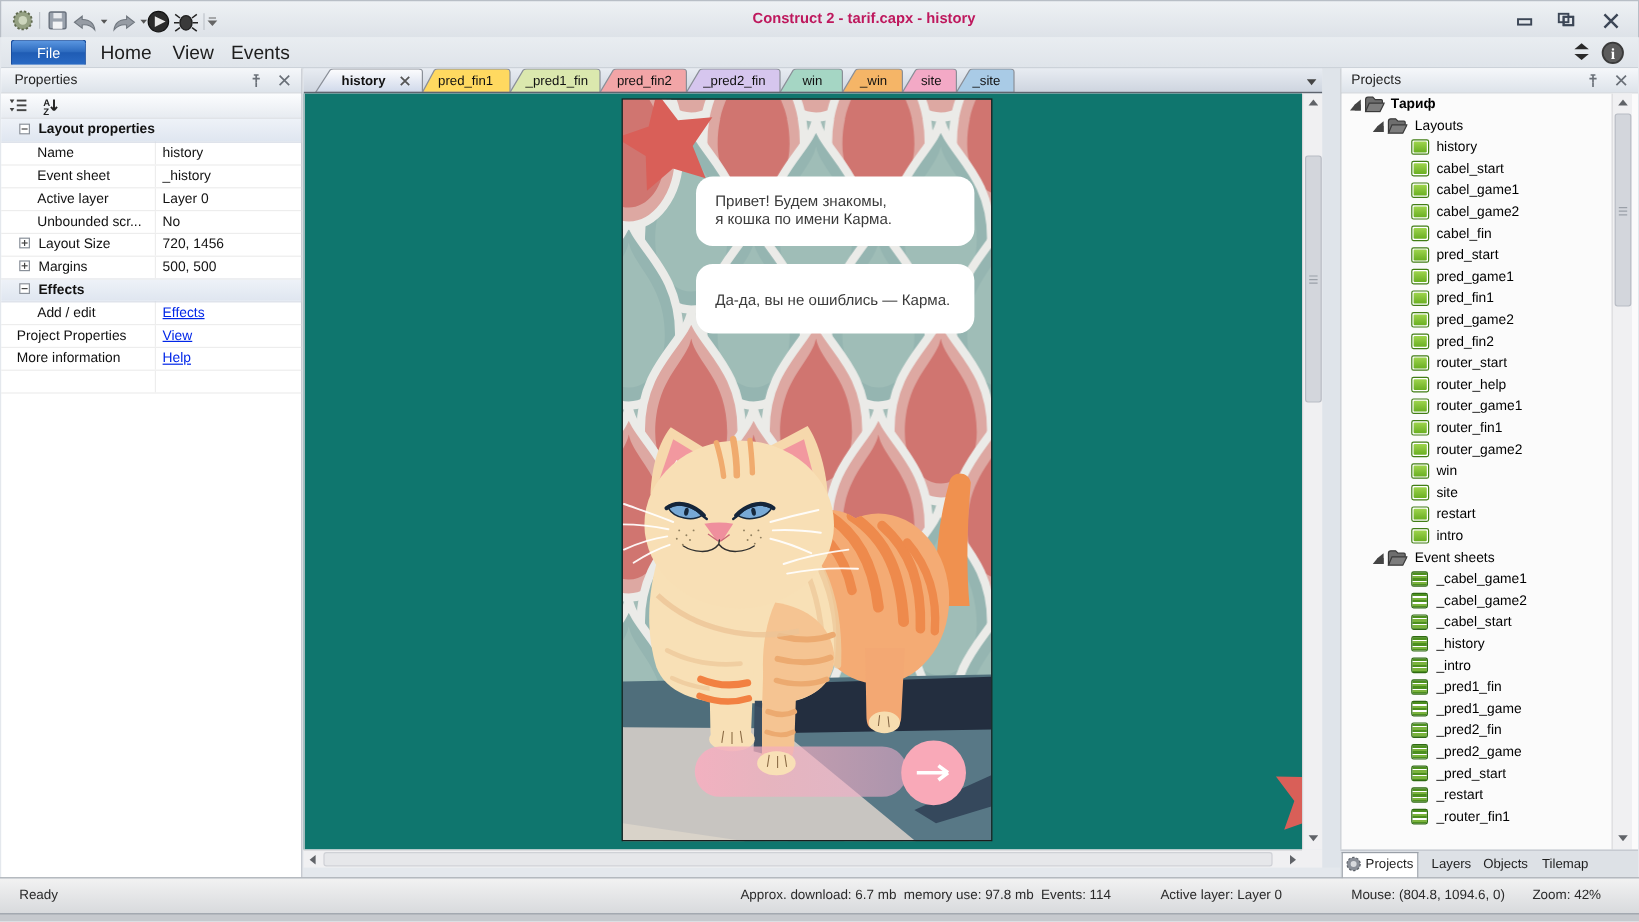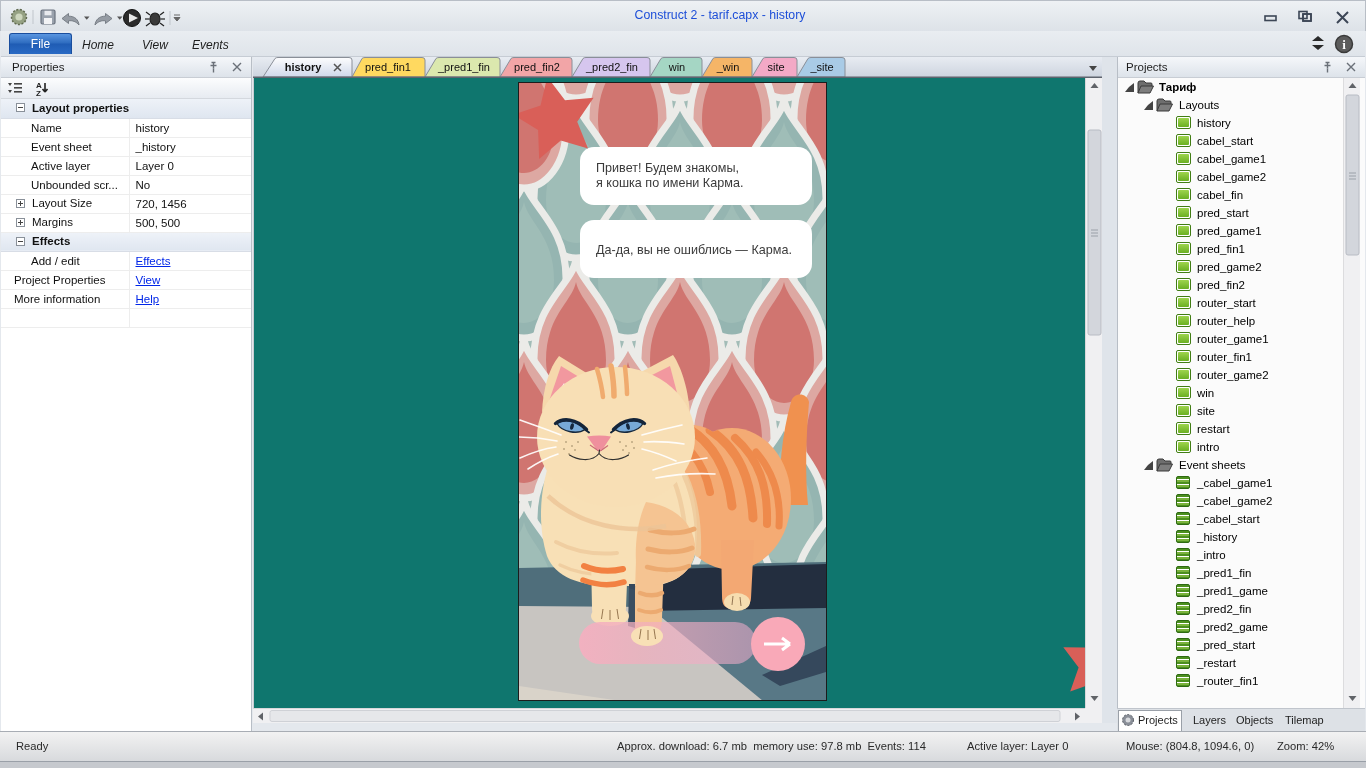--- a/index.html
+++ b/index.html
@@ -1,24 +1,24 @@
 <!DOCTYPE html>
 <html><head><meta charset="utf-8">
 <style>
 *{margin:0;padding:0;box-sizing:border-box;}
 html,body{width:1366px;height:768px;overflow:hidden;font-family:"Liberation Sans",sans-serif;}
 body{position:relative;background:#e4e8ed;}
 .abs{position:absolute;}
 
 #titlebar{left:0;top:0;width:1366px;height:31px;background:linear-gradient(#eef1f4,#dde2e8);border-top:1px solid #b8bec6;border-left:1px solid #b8bec6;border-right:1px solid #b8bec6;}
-#title{left:560px;top:8px;width:320px;text-align:center;font-size:12.3px;color:#1d4ed8;}
+#title{left:560px;top:8px;width:320px;text-align:center;font-size:12.3px;color:#be185d;font-weight:bold;}
 
 #ribbonrow{left:1px;top:31px;width:1364px;height:26px;background:linear-gradient(#e9edf1,#dfe4ea);border-bottom:1px solid #c6ccd4;}
 #filetab{left:9px;top:33px;width:63px;height:21px;background:linear-gradient(#5a96e0,#2e6cc0 45%,#1f5cb4 50%,#2a6ac4);border:1px solid #1a4e9e;border-bottom:none;border-radius:3px 3px 0 0;color:#fff;font-size:12px;text-align:center;line-height:20px;}
-.rtab{top:33px;height:24px;font-size:12px;color:#1e1e1e;line-height:24px;font-style:italic;}
+.rtab{top:33px;height:24px;font-size:16px;color:#1e1e1e;text-align:center;line-height:24px;}
 
 #props{left:1px;top:57px;width:251px;height:674px;background:#fff;border-right:1px solid #b8bec6;padding-left:44px;}
 .panelhdr{left:0;top:0;width:100%;height:21px;background:linear-gradient(#f5f7fa,#dde3ea);border-bottom:1px solid #c8cdd4;font-size:11.5px;color:#1e1e1e;}
 #propstools{left:0;top:21px;width:100%;height:21px;background:linear-gradient(#fcfdfe,#e7ebf1);border-bottom:1px solid #d4d8de;}
 table.props{position:absolute;left:0;top:42px;width:250px;border-collapse:collapse;font-size:11.5px;color:#111;}
 table.props td{height:19px;padding:0 0 0 13px;border-bottom:1px solid #ededed;vertical-align:middle;white-space:nowrap;}
 table.props td.val{border-left:1px solid #ededed;width:122px;padding-left:6px;}
 tr.cat td{background:linear-gradient(#eef2f8,#dfe6f0);font-weight:bold;border-bottom:1px solid #d8dde6;}
 a.lnk{color:#0026e8;text-decoration:underline;}
 .pmbox{display:inline-block;width:9px;height:9px;border:1px solid #899099;background:#fff;position:relative;vertical-align:middle;margin:0 7px 2px 2px;}

